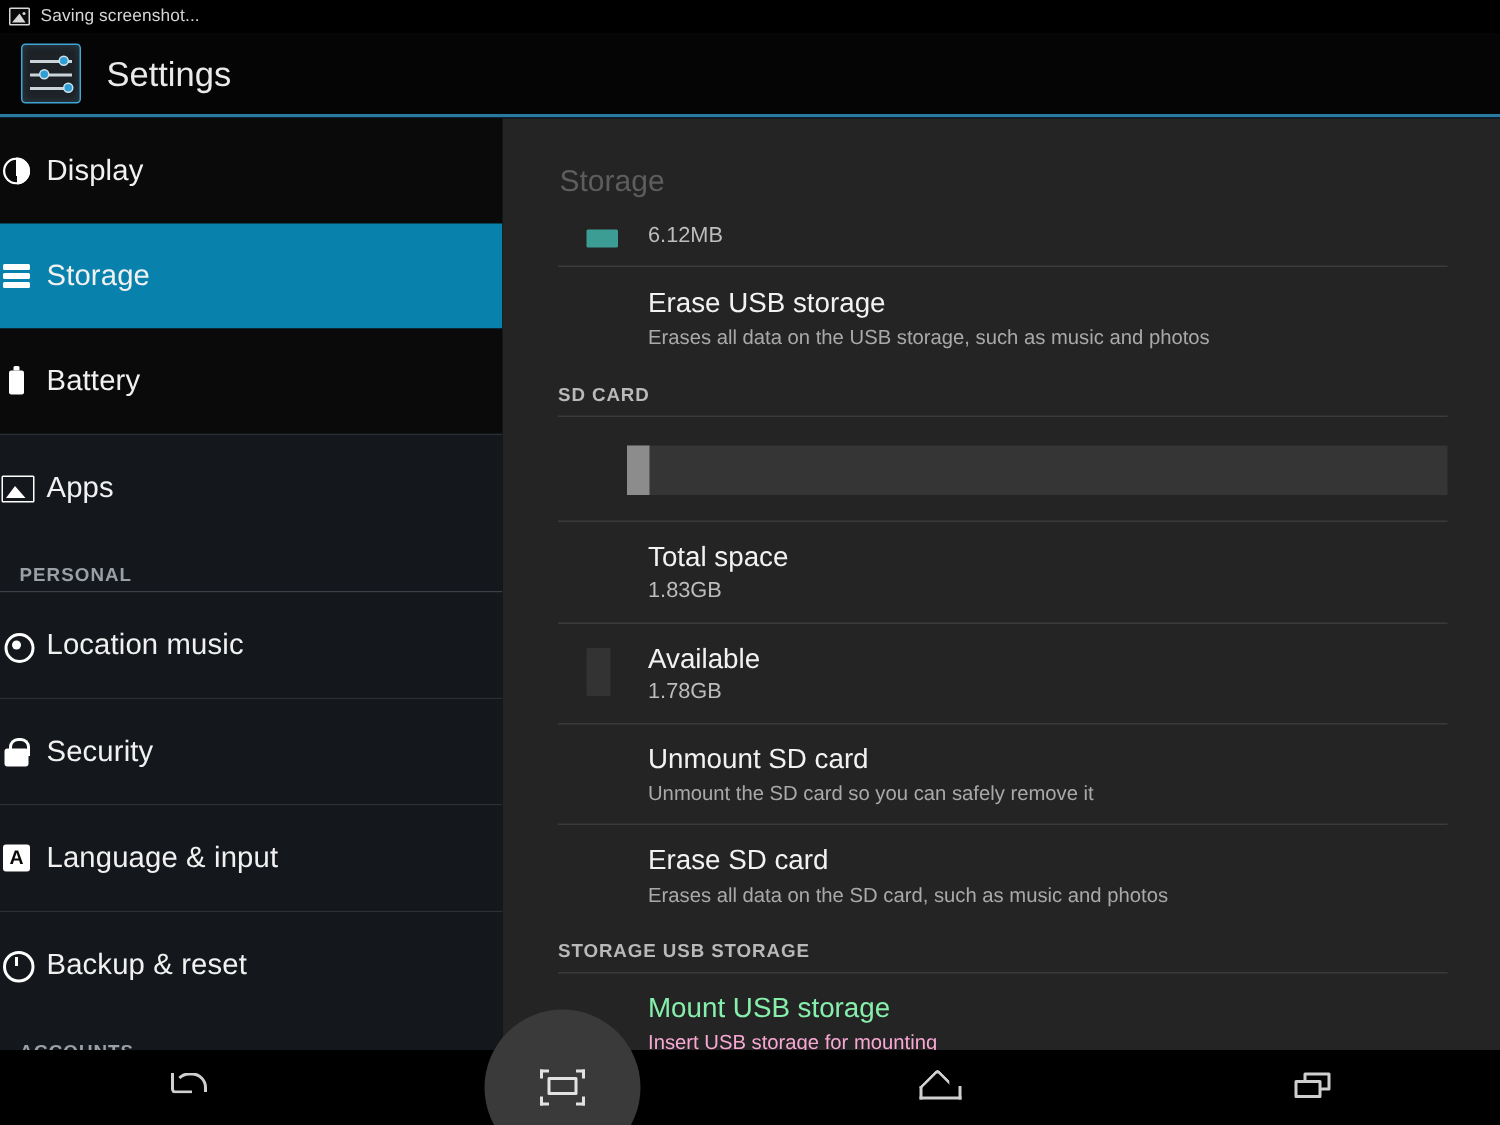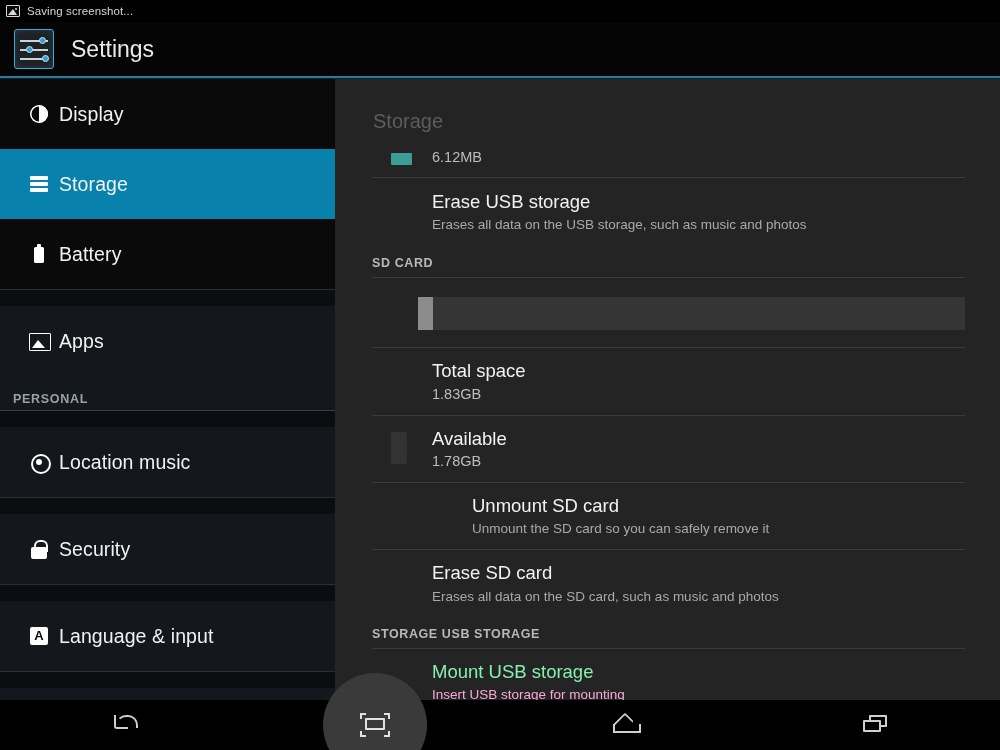--- a/index.html
+++ b/index.html
@@ -64,23 +64,23 @@
     background: #0b2230;
   }
 
   
   .sidebar {
     position: absolute; left: 0; top: 79px; width: 335px; height: 621px;
     background: #0b0d10; overflow: hidden;
   }
   .nav-item {
     position: relative; height: 70px; display: flex; align-items: center;
-    padding-left: 28px; background: #0a0a0a;
-  }
-  .nav-item.alt { background: #14171b; margin-top: 16px; }
+    padding-left: 0; background: #0a0a0a;
+  }
+  .nav-item.alt { background: #14171b; }
   .nav-item.active { background: #0881ad; }
   .nav-item .nv-ico {
     width: 22px; height: 22px; margin-right: 9px; position: relative; flex: none;
   }
   .nav-item .nv-label {
     color: #f1f1f1; font-size: 19.5px; font-weight: 400; letter-spacing: 0.1px;
   }
   .nav-sep { height: 1px; background: #2b3035; }
   .nav-group {
     height: 34px; display: flex; align-items: flex-end; padding-left: 13px;
@@ -354,21 +354,21 @@
       </div>
       <div class="rule"></div>
 
       <div class="row" style="padding-top:13px; padding-bottom:13px;">
         <div class="swatch" style="top:16px; width:16px; height:32px; background:#333333;"></div>
         <div class="r-title">Available</div>
         <div class="r-value" style="margin-top:4px;">1.78GB</div>
       </div>
       <div class="rule"></div>
 
-      <div class="row" style="padding-top:13px; padding-bottom:13px;margin-left:40px;">
+      <div class="row" style="padding-top:13px; padding-bottom:13px;">
         <div class="r-title">Unmount SD card</div>
         <div class="r-sub">Unmount the SD card so you can safely remove it</div>
       </div>
       <div class="rule"></div>
 
       <div class="row" style="padding-top:13px; padding-bottom:13px;">
         <div class="r-title">Erase SD card</div>
         <div class="r-sub">Erases all data on the SD card, such as music and photos</div>
       </div>
 

